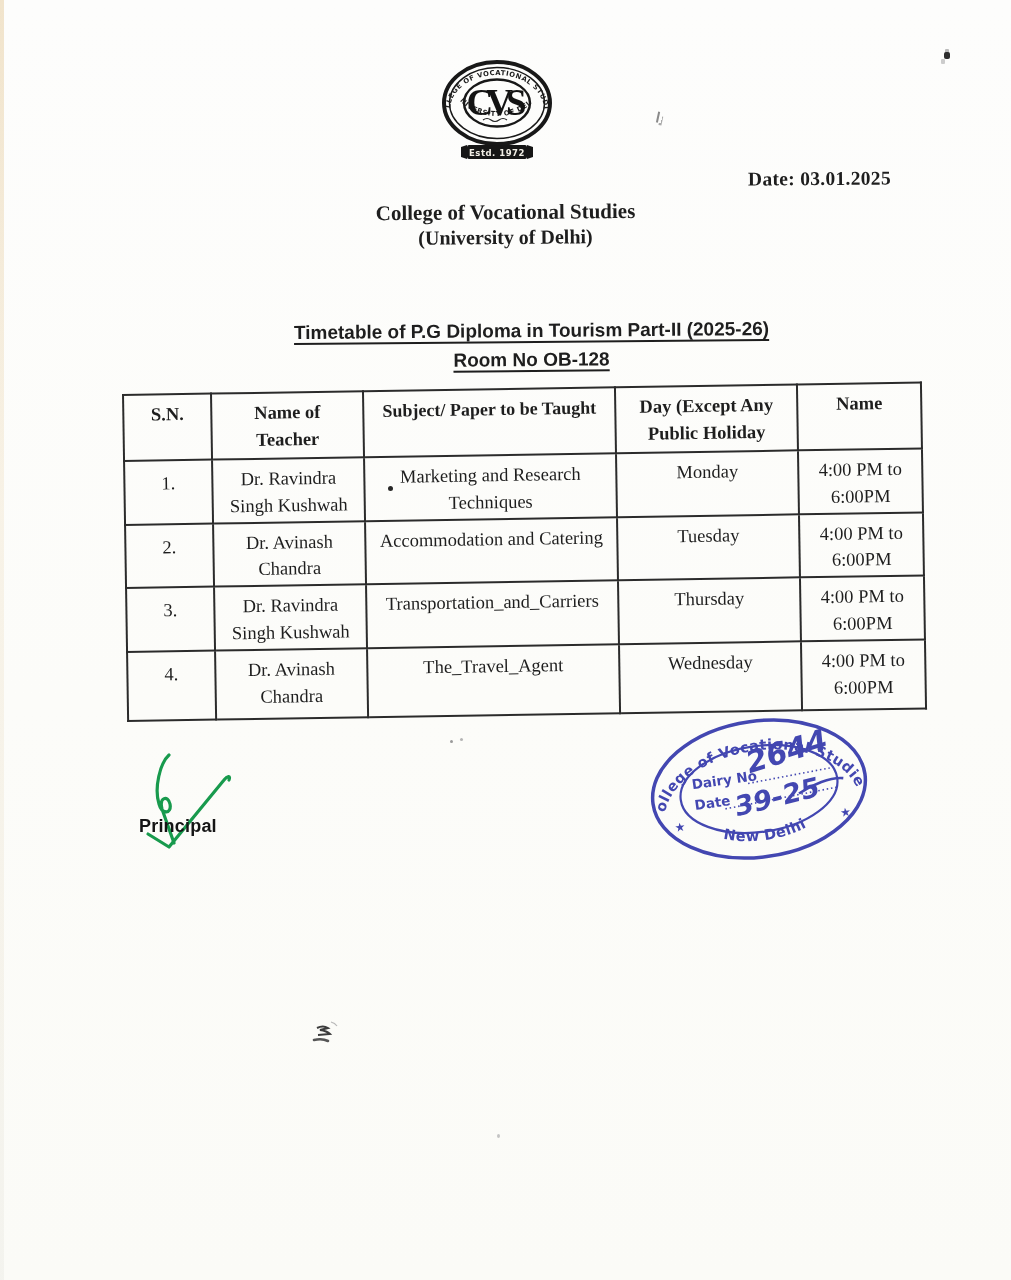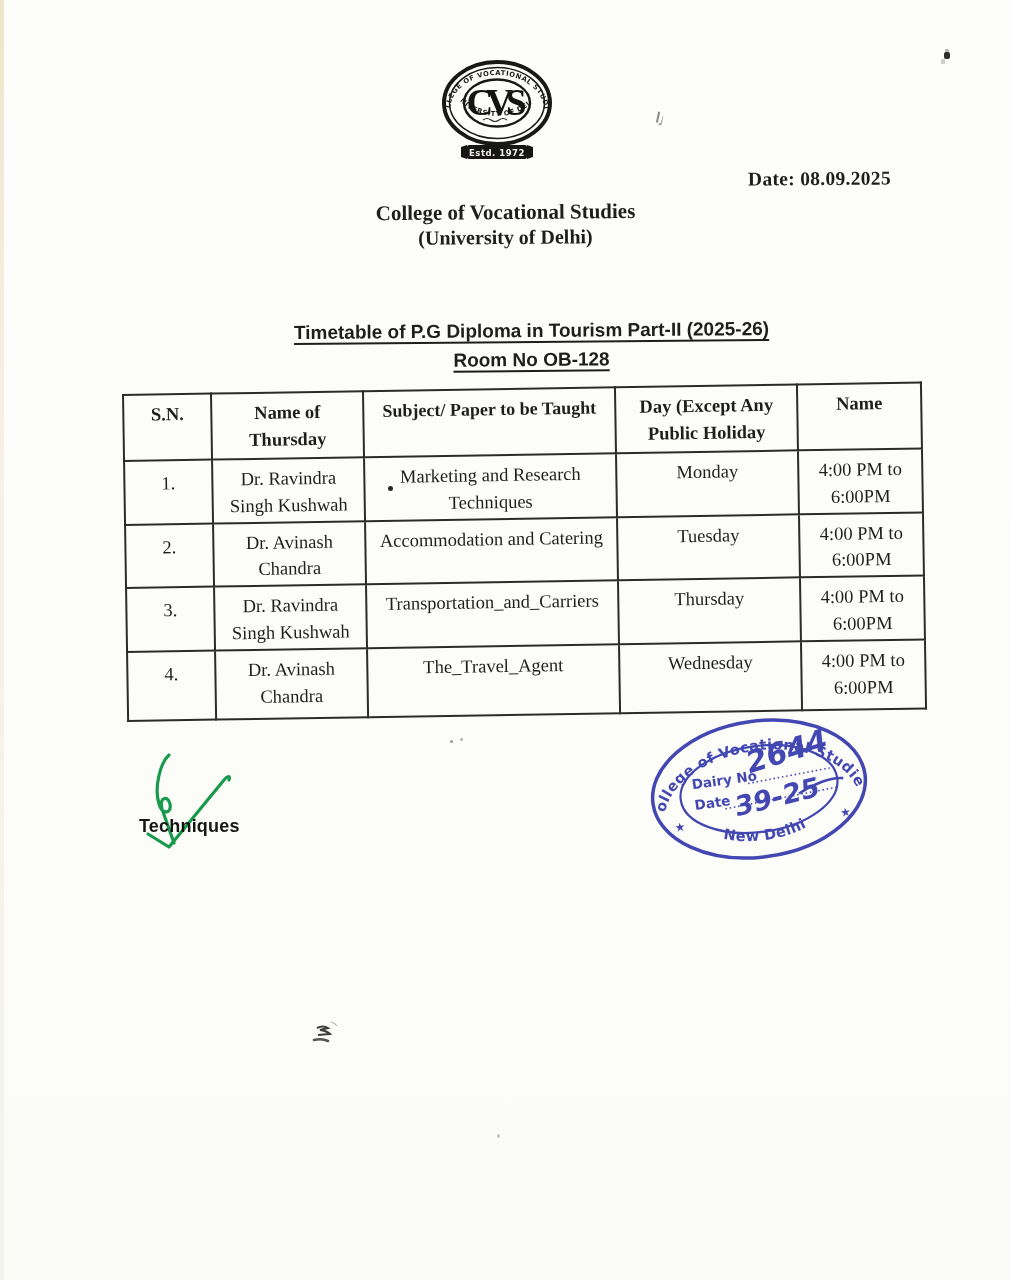--- a/index.html
+++ b/index.html
@@ -106,39 +106,39 @@
       </text>
       <text class="mono" x="66" y="57" text-anchor="middle">CVS</text>
       <path d="M 56,62 q 4,-3 8,0 q 4,3 8,0 q 4,-3 8,0" stroke="#222" stroke-width="1.1" fill="none"></path>
       <polygon points="34,89 40,87 40,101 34,99" fill="#161616"></polygon>
       <polygon points="106,89 100,87 100,101 106,99" fill="#161616"></polygon>
       <rect x="40" y="87" width="60" height="14" rx="2" fill="#161616"></rect>
       <text class="banner-t" x="70" y="97.5" text-anchor="middle">Estd. 1972</text>
     </svg>
   </div>
 
-  <div class="date-line">Date: 08.09.2025</div>
+  <div class="date-line">Date: 03.01.2025</div>
   <div class="college-name">College of Vocational Studies</div>
   <div class="college-sub">(University of Delhi)</div>
   <div class="doc-title">Timetable of P.G Diploma in Tourism Part-II (2025-26)</div>
   <div class="doc-sub">Room No OB-128</div>
 
   <div class="tt-wrap">
     <table class="tt">
       <colgroup>
           <col class="c1">
           <col class="c2">
           <col class="c3">
           <col class="c4">
           <col class="c5">
         </colgroup>
       <tbody>
           <tr>
         <th><span class="hwrap">S.N.</span></th>
-        <th><span class="hwrap">Name of Thursday</span></th>
+        <th><span class="hwrap">Name of Teacher</span></th>
         <th><span class="hwrap">Subject/ Paper to be Taught</span></th>
         <th><span class="hwrap">Day (Except Any Public Holiday</span></th>
         <th><span class="hwrap">Name</span></th>
       </tr>
       <tr class="r1">
         <td>1.</td>
         <td>Dr. Ravindra Singh Kushwah</td>
         <td>Marketing and Research Techniques</td>
         <td>Monday</td>
         <td>4:00 PM to 6:00PM</td>
@@ -167,21 +167,21 @@
     </tbody>
       </table>
   </div>
 
   <div class="sig-wrap">
     <svg width="120" height="110" viewBox="0 0 120 110">
       <path d="M 36,13 C 27,21 21,46 26,62 C 29,73 39,72 37,62 C 35,53 26,55 29,67 L 41,101"></path>
       <path d="M 15,92 L 36,105 L 91,38 C 94,34 98,33 96,38"></path>
     </svg>
   </div>
-  <div class="principal">Techniques</div>
+  <div class="principal">Principal</div>
 
   <div class="stamp-wrap">
     <svg width="226" height="150" viewBox="0 0 226 150">
       <defs>
         <path id="stTop" d="M 16,88 A 98 60 0 0 1 210,88"></path>
         <path id="stBot" d="M 40,98 A 80 48 0 0 0 186,98"></path>
       </defs>
       <ellipse cx="113" cy="75" rx="107" ry="68" stroke-width="3.5"></ellipse>
       <ellipse cx="113" cy="75" rx="79" ry="43" stroke-width="2.2"></ellipse>
       <text class="arc">

